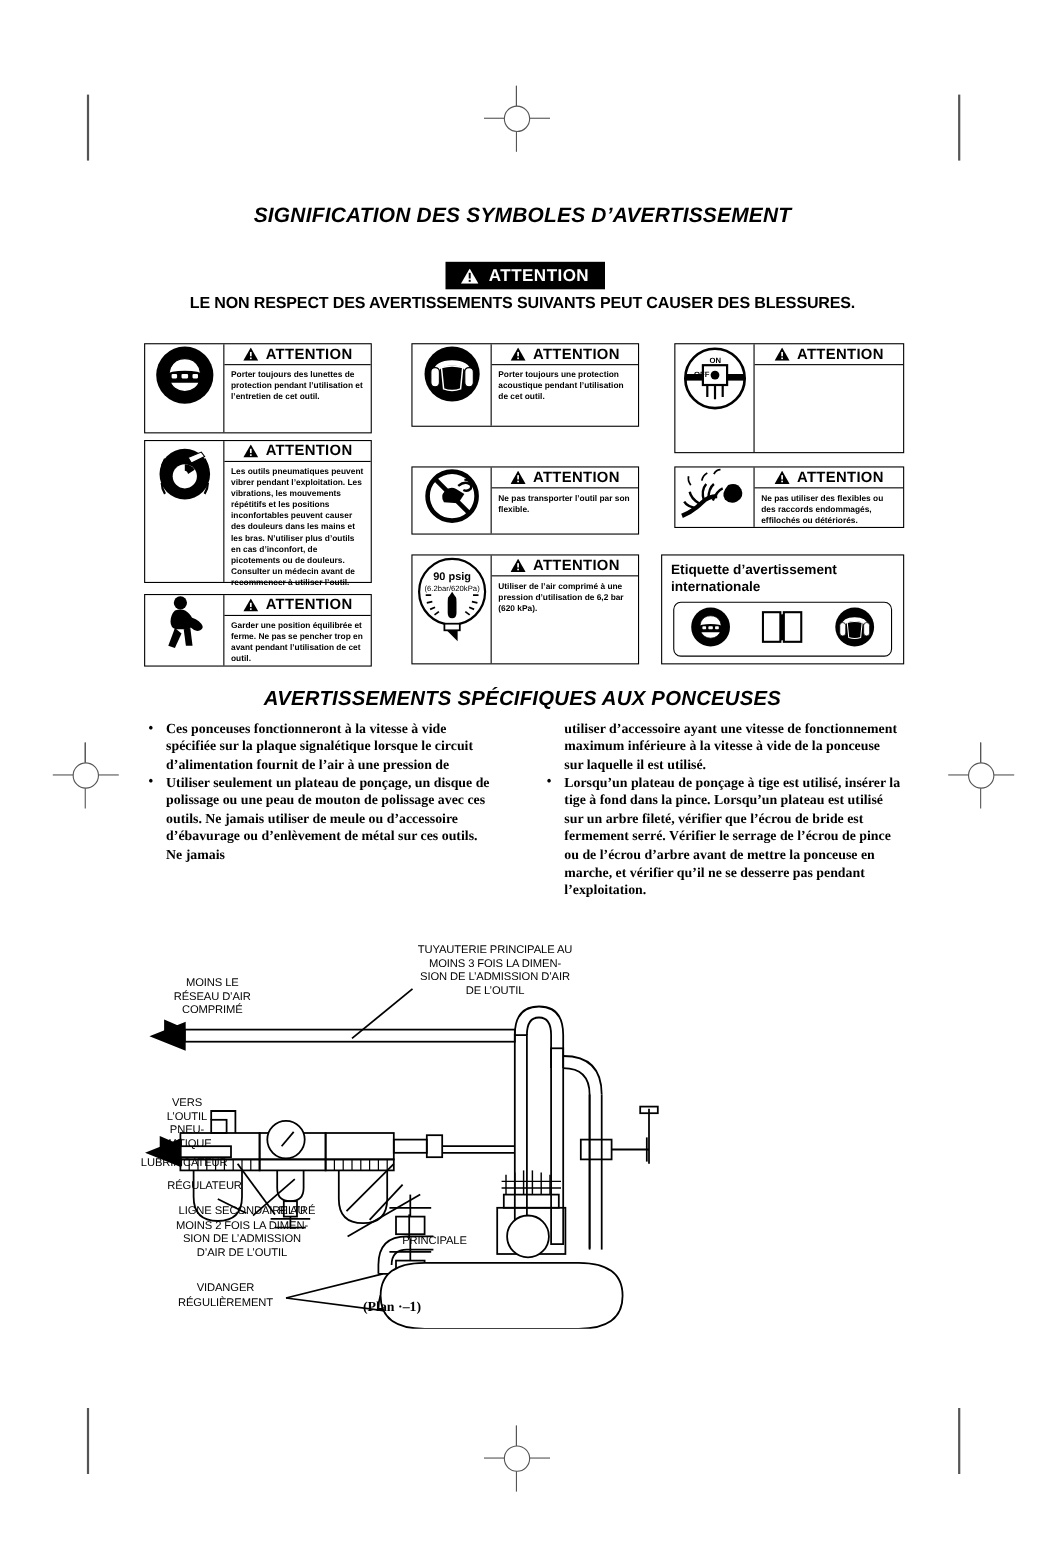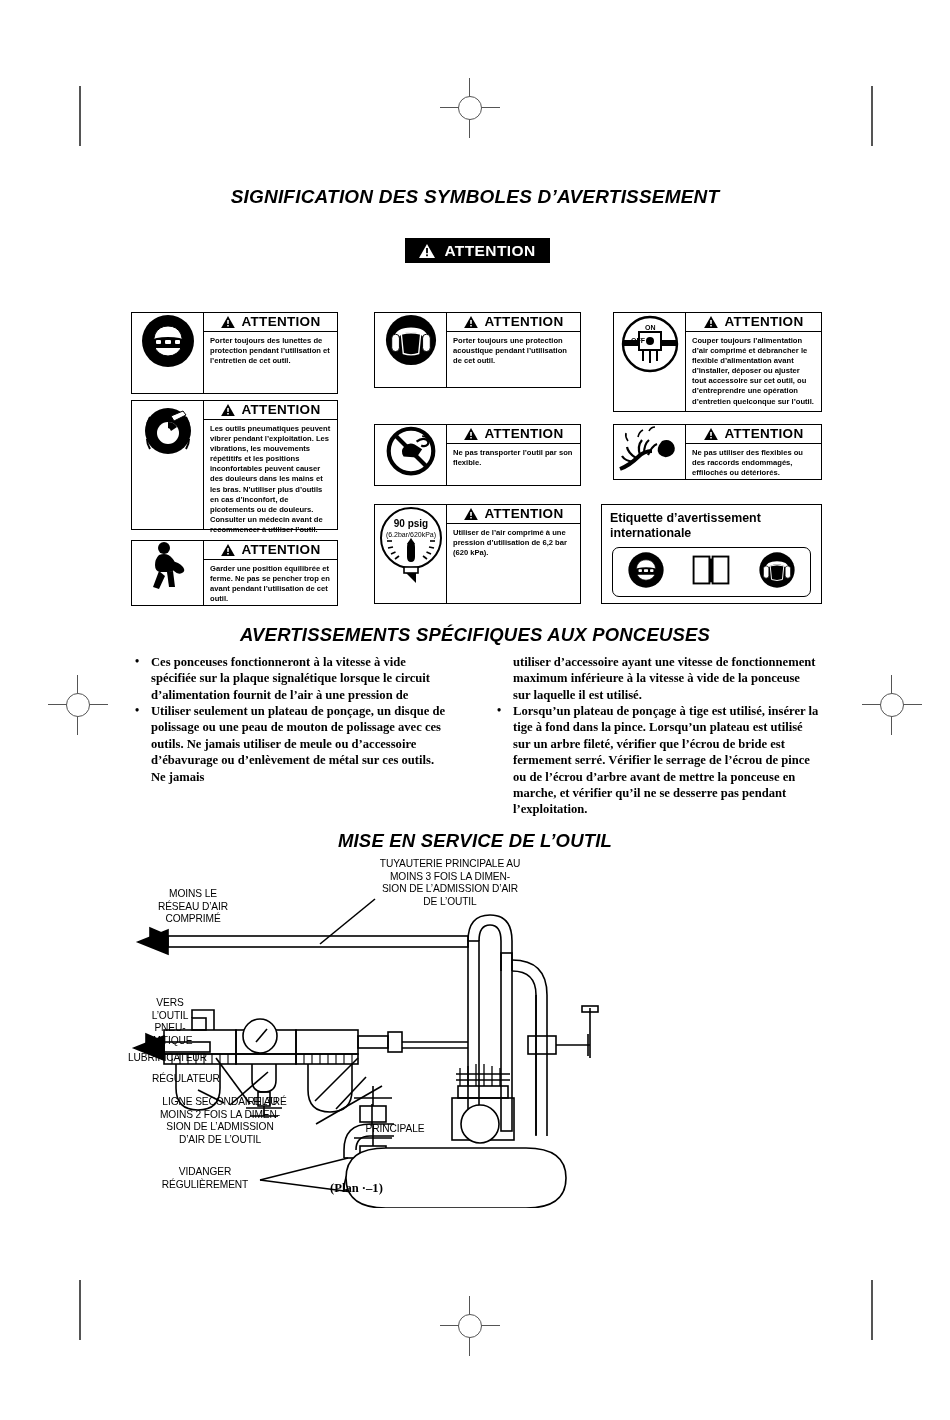--- a/index.html
+++ b/index.html
@@ -93,20 +93,21 @@
   <div class="banner">
     <span class="tri">
       <svg width="16" height="14" viewBox="0 0 16 14">
           <polygon points="8,0 16,14 0,14" fill="#fff"></polygon>
           <rect x="7.1" y="4" width="1.8" height="5.2" fill="#000"></rect>
           <rect x="7.1" y="10.4" width="1.8" height="1.8" fill="#000"></rect>
         </svg>
     </span>
     <span class="btxt">ATTENTION</span>
   </div>
+  <div id="subtitle">LE NON RESPECT DES AVERTISSEMENTS SUIVANTS PEUT CAUSER DES BLESSURES.</div>
 
   <div class="lbl" style="left:131px;top:312px;width:207px;height:82px;">
     <div class="pic" style="width:72px;">
       <svg width="56" height="56" viewBox="0 0 56 56">
         <circle cx="28" cy="28" r="26" fill="#000"></circle>
         <path d="M15 21 q4 -8 13 -8 q9 0 13 8 q2 5 1 10 q-1 6 -5 9 q-4 3 -9 3 q-5 0 -9 -3 q-4 -3 -5 -9 q-1 -5 1 -10 z" fill="#fff" stroke="#000" stroke-width="1"></path>
         <path d="M9 28 q6 -4 19 -4 q13 0 19 4 q-1 6 -6 7 l-26 0 q-5 -1 -6 -7 z" fill="#000"></path>
         <rect x="16" y="27" width="5" height="4" rx="1" fill="#fff"></rect>
         <rect x="25" y="27" width="6" height="4" rx="1" fill="#fff"></rect>
         <rect x="35" y="27" width="5" height="4" rx="1" fill="#fff"></rect>
@@ -287,21 +288,20 @@
       <div class="attnrow">
         <span class="tri">
             <svg width="14" height="12" viewBox="0 0 16 14">
               <polygon points="8,0 16,14 0,14" fill="#000"></polygon>
               <rect x="7.1" y="4.6" width="1.8" height="4.6" fill="#fff"></rect>
               <rect x="7.1" y="10.5" width="1.8" height="1.7" fill="#fff"></rect>
             </svg>
           </span>
         <span class="t">ATTENTION</span>
       </div>
-      <div class="txt">Couper toujours l’alimentation d’air comprimé et débrancher le flexible d’alimentation avant d’installer, déposer ou ajuster tout accessoire sur cet outil, ou d’entreprendre une opération d’entretien quelconque sur l’outil.</div>
     </div>
   </div>
 
   <div class="lbl" style="left:613px;top:424px;width:209px;height:56px;">
     <div class="pic" style="width:72px;">
       <svg width="64" height="50" viewBox="0 0 64 50">
         <path d="M44 16 q8 -3 12 4 q3 7 -4 11 q-6 3 -11 -2 q-4 -5 3 -13 z" fill="#000"></path>
         <path d="M2 44 q10 -4 18 -12 q6 -6 14 -6" fill="none" stroke="#000" stroke-width="4"></path>
         <g stroke="#000" stroke-width="2.2" fill="none">
           <path d="M22 30 q-3 -9 2 -15"></path>
@@ -378,21 +378,20 @@
     </ul>
   </div>
 
   <div class="col" style="left:490px;top:654px;width:330px;">
     <ul class="bullets">
       <li><span class="bul"></span><span>utiliser d’accessoire ayant une vitesse de fonctionnement maximum inférieure à la vitesse à vide de la ponceuse sur laquelle il est utilisé.</span></li>
       <li><span class="bul">•</span><span>Lorsqu’un plateau de ponçage à tige est utilisé, insérer la tige à fond dans la pince. Lorsqu’un plateau est utilisé sur un arbre fileté, vérifier que l’écrou de bride est fermement serré. Vérifier le serrage de l’écrou de pince ou de l’écrou d’arbre avant de mettre la ponceuse en marche, et vérifier qu’il ne se desserre pas pendant l’exploitation.</span></li>
     </ul>
   </div>
 
-  <div class="h-title" id="tool-setup-title">MISE EN SERVICE DE L’OUTIL</div>
 
   <div class="dlabel" style="left:355px;top:858px;width:190px;">
     <div>TUYAUTERIE PRINCIPALE AU</div>
     <div>MOINS 3 FOIS LA DIMEN-</div>
     <div>SION DE L’ADMISSION D’AIR</div>
     <div>DE  L’OUTIL</div>
   </div>
   <div class="dlabel" style="left:128px;top:888px;width:130px;">
     <div>MOINS LE</div>
     <div>RÉSEAU D’AIR</div>

